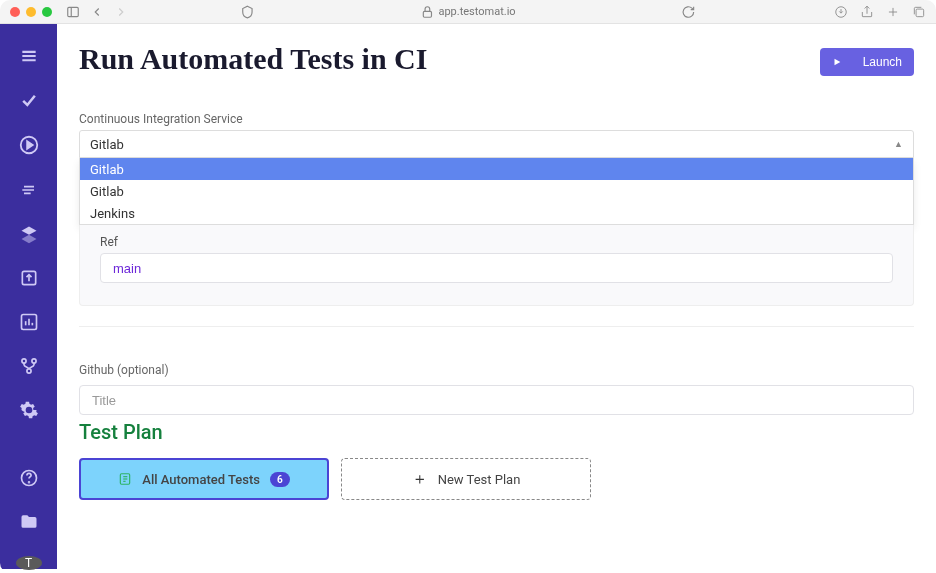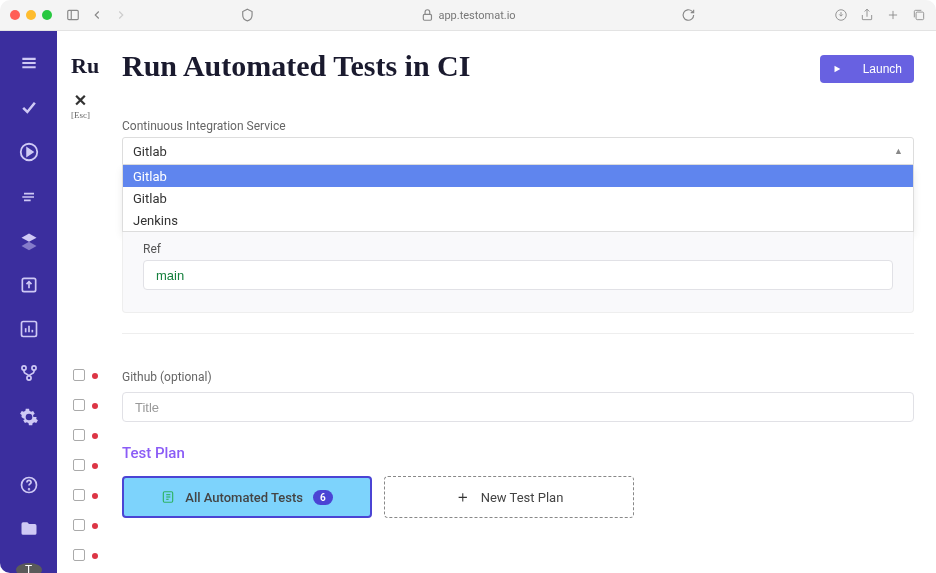--- a/index.html
+++ b/index.html
@@ -1,19 +1,19 @@
 <!DOCTYPE html>
 <html><head>
 <meta charset="utf-8">
 <style>
 * { margin: 0; padding: 0; box-sizing: border-box; }
 body { font-family: -apple-system, BlinkMacSystemFont, "Segoe UI", Roboto, sans-serif; background: #fff; width: 936px; height: 573px; overflow: hidden; position: relative; border-radius: 10px; }
 
 
-.chrome { height: 16px; background: #f4f4f4; border-bottom: 1px solid #e3e3e3; display: flex; align-items: center; padding: 15px 10px; gap: 8px; position: relative; }
+.chrome { height: 24px; background: #f4f4f4; border-bottom: 1px solid #e3e3e3; display: flex; align-items: center; padding: 7px 10px; gap: 8px; position: relative; }
 .chrome .dots { display: flex; gap: 6px; }
 .chrome .dot { width: 10px; height: 10px; border-radius: 50%; }
 .dot.red { background: #ff5f57; } .dot.yellow { background: #febc2e; } .dot.green { background: #28c840; }
 .chrome svg { width: 14px; height: 14px; color: #888; }
 .chrome .addr { position: absolute; left: 50%; transform: translateX(-50%); font-size: 11px; color: #777; display: flex; align-items: center; gap: 4px; }
 .chrome .right { margin-left: auto; display: flex; gap: 12px; }
 .chrome .left-icons { display:flex; align-items:center; gap:10px; margin-left:6px;}
 
 .app { display: flex; height: calc(573px - 28px); }
 .sidebar { width: 57px; background: #3b2e9e; display: flex; flex-direction: column; align-items: center; padding-top: 22px; gap: 24px; flex-shrink:0;}
@@ -41,28 +41,28 @@
 
 .ci-select-wrap { position:relative; }
 .ci-select { border:1px solid #ddd; border-radius:3px 3px 0 0; background:#fff; height:28px; display:flex; align-items:center; padding:0 10px; font-size:13px; color:#333; cursor:pointer; justify-content:space-between;}
 .ci-select .caret { font-size:9px; color:#888;}
 .ci-dropdown { border:1px solid #ddd; border-top:none; background:#fff; box-shadow:0 4px 8px rgba(0,0,0,0.08);}
 .ci-dropdown .opt { height:22px; display:flex; align-items:center; padding:0 10px; font-size:13px; color:#333; cursor:pointer;}
 .ci-dropdown .opt.sel { background:#5f85ee; color:#fff;}
 
 .ref-block { background:#f9f9fb; border:1px solid #eee; border-top:none; border-radius:0 0 4px 4px; padding: 6px 20px 22px 20px;}
 .ref-block .lbl { font-size:12px; color:#555; margin-top:4px; }
-.ref-input { width:100%; height:30px; border:1px solid #e1e1e6; border-radius:4px; margin-top:4px; padding:0 12px; font-size:13px; color:#15803d; background:#fff;}
+.ref-input { width:100%; height:30px; border:1px solid #e1e1e6; border-radius:4px; margin-top:4px; padding:0 12px; font-size:13px; color:#6d28d9; background:#fff;}
 
 .divider { border:none; border-top:1px solid #eee; margin-top: 20px; }
 
 .title-input { width:100%; height:30px; border:1px solid #e1e1e6; border-radius:4px; margin-top:4px; padding:0 12px; font-size:13px; color:#333;}
 .title-input::placeholder { color:#999; }
 
-.plan-heading { font-size:15px; font-weight:500; color:#8b5cf6; margin-top: 22px;}
+.plan-heading { font-size:20px; font-weight:500; color:#15803d; margin-top: 5px;}
 
 .plan-cards { display:flex; gap:12px; margin-top:14px;}
 .plan-card { width:250px; height:42px; border-radius:4px; display:flex; align-items:center; justify-content:center; gap:10px; font-size:13px; cursor:pointer;}
 .plan-card.selected { border:2px solid #4b44d4; background:#7dd3fc;}
 .plan-card.new { border:1.5px dashed #888;}
 .plan-card .pc-icon { width:14px; height:14px;}
 .plan-card .badge { background:#4b44d4; color:#fff; border-radius:9px; font-size:10px; padding:2px 7px; font-weight:600;}
 .plan-card.selected .pc-label { color:#444; font-weight:500;}
 .plan-card.new .pc-label { color:#444;}
 .plus { font-size:16px; color:#333; font-weight:400;}
@@ -197,50 +197,20 @@
     <div class="icon-slot">
         <svg viewBox="0 0 24 24" fill="currentColor">
           <path d="M3 6a2 2 0 012-2h5l2 2h7a2 2 0 012 2v9a2 2 0 01-2 2H5a2 2 0 01-2-2V6z"></path>
         </svg>
       </div>
     <div class="avatar">
         <span>T</span>
       </div>
   </div>
 
-  <div class="listcol">
-    <div class="title">Ru</div>
-    <div class="esc">
-      <div class="x">✕</div>
-      <div class="lbl">[Esc]</div>
-    </div>
-    <div class="cbs">
-      <div class="cb">
-          <div class="dot"></div>
-        </div>
-      <div class="cb">
-          <div class="dot"></div>
-        </div>
-      <div class="cb">
-          <div class="dot"></div>
-        </div>
-      <div class="cb">
-          <div class="dot"></div>
-        </div>
-      <div class="cb">
-          <div class="dot"></div>
-        </div>
-      <div class="cb">
-          <div class="dot"></div>
-        </div>
-      <div class="cb">
-          <div class="dot"></div>
-        </div>
-    </div>
-  </div>
 
   <div class="main">
     <div class="header-row">
       <h1>Run Automated Tests in CI</h1>
       <button class="launch-btn">
         <svg viewBox="0 0 24 24">
             <polygon points="6 4 20 12 6 20"></polygon>
           </svg>
         <span>Launch</span>
       </button>

